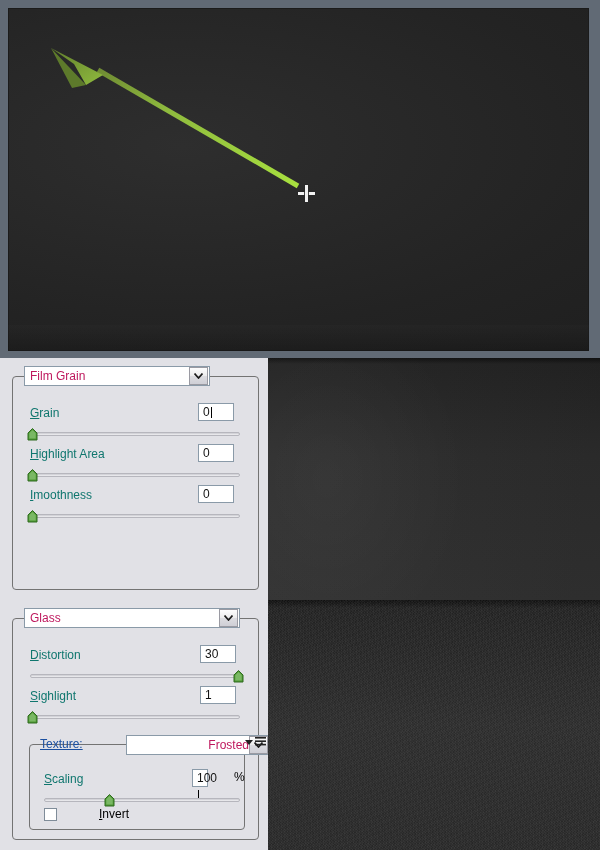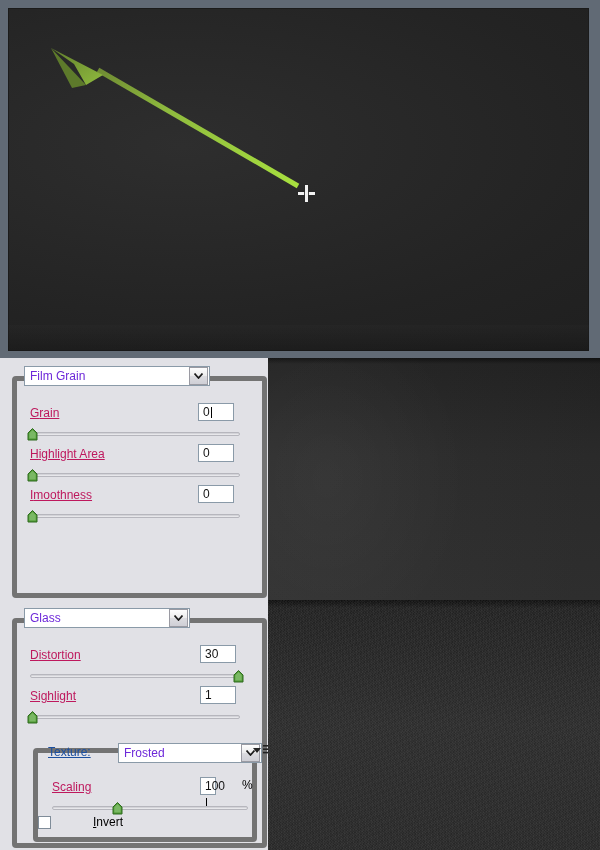--- a/index.html
+++ b/index.html
@@ -78,60 +78,59 @@
     background-image:
       repeating-linear-gradient(38deg, rgba(255,255,255,0.030) 0 1px, rgba(0,0,0,0.028) 1px 2px),
       repeating-linear-gradient(-51deg, rgba(255,255,255,0.026) 0 1px, rgba(0,0,0,0.024) 1px 2px),
       repeating-linear-gradient(92deg, rgba(255,255,255,0.018) 0 1px, rgba(0,0,0,0.018) 1px 3px);
     opacity:.9;
   }
 
   
   .group-box{
     position:absolute;
-    border:5px solid #737373;
+    border:1px solid #737373;
     border-radius:4px;
   }
   #grp-film-grain{left:12px;top:18px;width:245px;height:212px;}
   #grp-glass{left:12px;top:18px;width:245px;height:220px;}
   #grp-texture{left:16px;top:125px;width:214px;height:84px;}
 
   
   .combo{
     position:absolute;
     background:#ffffff;
     border:1px solid #8a9aa8;
     box-shadow:inset 0 0 0 1px #fff;
     height:20px;
     display:flex;align-items:center;
     box-sizing:border-box;
   }
   .combo .combo-text{
-    flex:1;padding-left:5px;font-size:12px;color:#6d28d9;
+    flex:1;padding-left:5px;font-size:12px;color:#be185d;
     white-space:nowrap;overflow:hidden;line-height:18px;
   }
   .combo .combo-arrow{
     width:19px;height:18px;margin-right:1px;
     background:linear-gradient(180deg,#fdfdfd 0%,#ececed 48%,#dcdce0 52%,#cfcfd6 100%);
     border:1px solid #9a9aa2;
     display:flex;align-items:center;justify-content:center;
     box-sizing:border-box;
   }
   .combo .combo-arrow svg{display:block;}
 
   #combo-filter-film{left:24px;top:8px;width:186px;}
-  #combo-filter-glass{left:24px;top:8px;width:166px;}
-  #combo-texture{left:80px;top:-10px;width:144px;}
+  #combo-filter-glass{left:24px;top:8px;width:216px;}
+  #combo-texture{left:96px;top:-10px;width:144px;text-align:right;}
 
   
   .ctrl{position:absolute;left:30px;width:210px;}
   .ctrl .ctrl-label{
-    position:absolute;left:0;top:0;font-size:12px;color:#be185d;
+    position:absolute;left:0;top:0;font-size:12px;color:#0f766e;
     white-space:nowrap;
-    text-decoration:underline;
   }
   .ctrl .ctrl-label u{text-decoration:underline;}
   .ctrl .ctrl-value{
     position:absolute;top:-3px;
     width:36px;height:18px;
     background:#fff;border:1px solid #8a9aa8;
     font-size:12px;line-height:17px;
     padding-left:4px;box-sizing:border-box;
     color:#111;
   }
@@ -299,21 +298,21 @@
             <div class="track"></div>
             <div class="thumb" style="left:33%;">
               <svg width="11" height="13" viewBox="0 0 11 13">
                   <path d="M5.5 0.5 L10 5 L10 12 L1 12 L1 5 Z" fill="#4f9a34" stroke="#2f6b1f" stroke-width="1"></path>
                   <path d="M5.5 2 L8.7 5.3 L8.7 10.6 L2.3 10.6 L2.3 5.3 Z" fill="#9fd18c" opacity=".55"></path>
                 </svg>
             </div>
           </div>
         </div>
 
-        <div class="checkbox-row" style="left:0;top:62px;gap:42px;">
+        <div class="checkbox-row" style="left:14px;top:62px;gap:42px;">
           <div class="checkbox-box"></div>
           <div class="checkbox-label"><u>I</u><span>nvert</span></div>
         </div>
       </div>
     </div>
 
     <div class="combo" id="combo-filter-glass">
       <div class="combo-text">Glass</div>
       <div class="combo-arrow">
         <svg width="9" height="6" viewBox="0 0 9 6">

